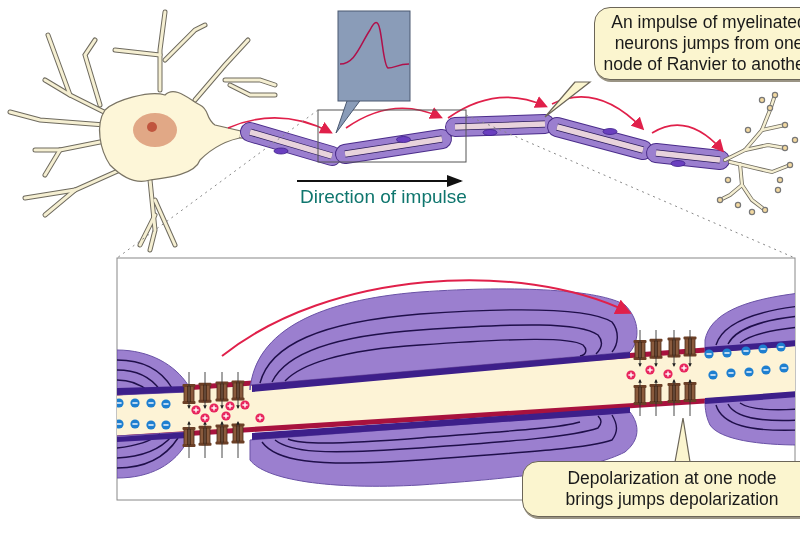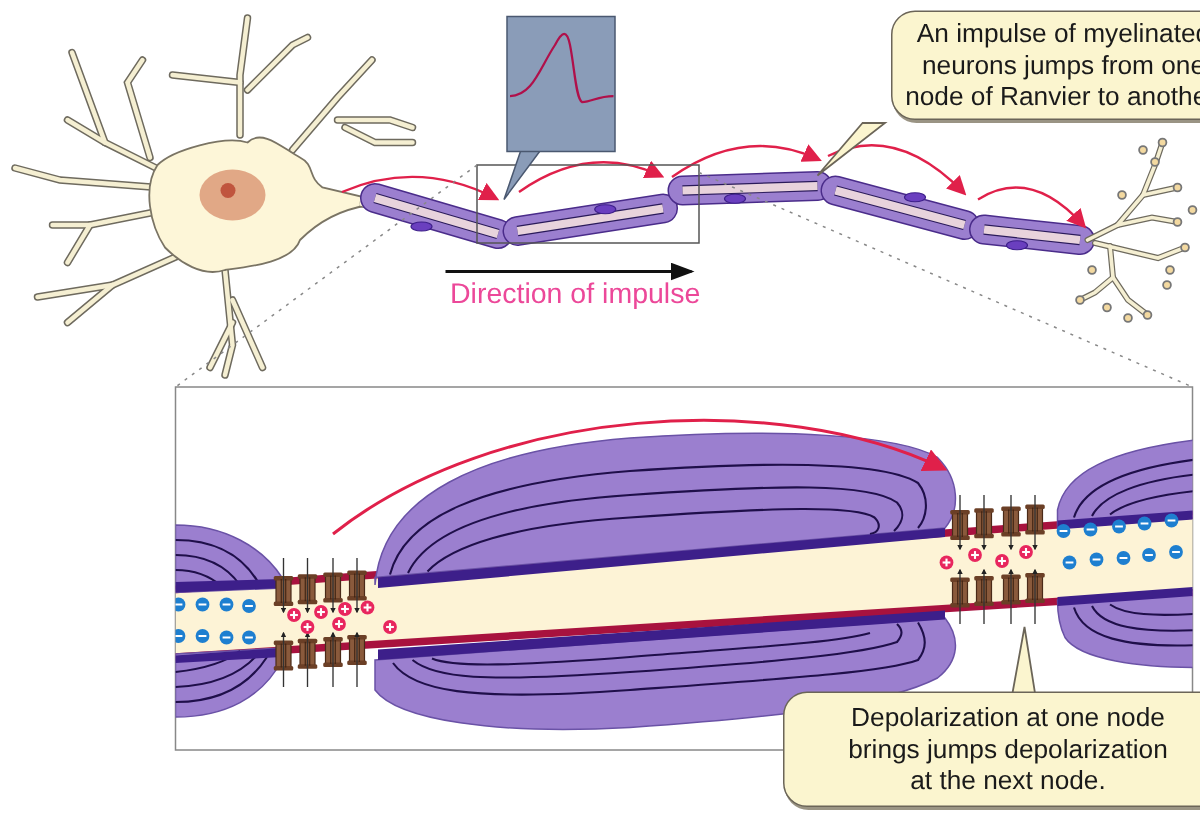--- a/index.html
+++ b/index.html
@@ -13,21 +13,21 @@
     color: #1a1a1a;
     text-align: center;
     font-family: "Liberation Sans", sans-serif;
     line-height: 21px;
     font-size: 17.5px;
     box-shadow: 1px 2px 0 #9a9484;
   }
   #callout-top { left: 594px; top: 7px; width: 216px; padding: 4px 6px; }
   #callout-bottom { left: 522px; top: 461px; width: 254px; padding: 6px 22px; }
   .callout span { display: block; white-space: nowrap; }
-  #direction-label { position: absolute; left: 300px; top: 186px; font-size: 19px; color: #ec4899; font-family: "Liberation Sans", sans-serif; }
+  #direction-label { position: absolute; left: 300px; top: 186px; font-size: 19px; color: #0f766e; font-family: "Liberation Sans", sans-serif; }
 </style>
 </head>
 <body>
 
 <svg id="stage" viewBox="0 0 800 549" xmlns="http://www.w3.org/2000/svg">
   <defs>
     <marker id="redhead" markerWidth="8" markerHeight="8" refX="6" refY="4" orient="auto" markerUnits="strokeWidth">
       <path d="M0,0 L8,4 L0,8 z" fill="#e0204a"></path>
     </marker>
     <marker id="blackhead" markerWidth="8" markerHeight="6" refX="7" refY="3" orient="auto">
@@ -548,16 +548,15 @@
 
 <div id="callout-top" class="callout">
   <span>An impulse of myelinated</span>
   <span>neurons jumps from one</span>
   <span>node of Ranvier to another.</span>
 </div>
 
 <div id="callout-bottom" class="callout">
   <span>Depolarization at one node</span>
   <span>brings jumps depolarization</span>
-  <span>at the next node.</span>
 </div>
 
 <div id="direction-label">Direction of impulse</div>
 
 </body></html>

